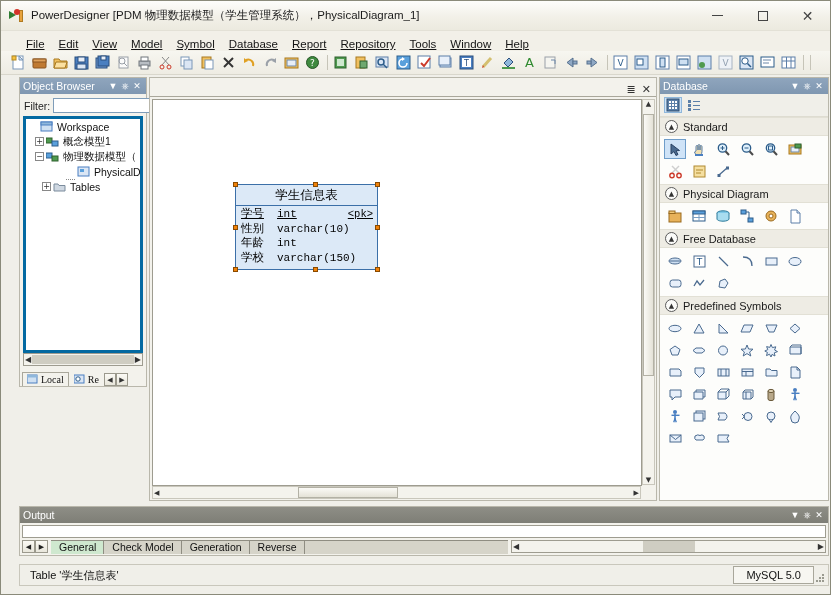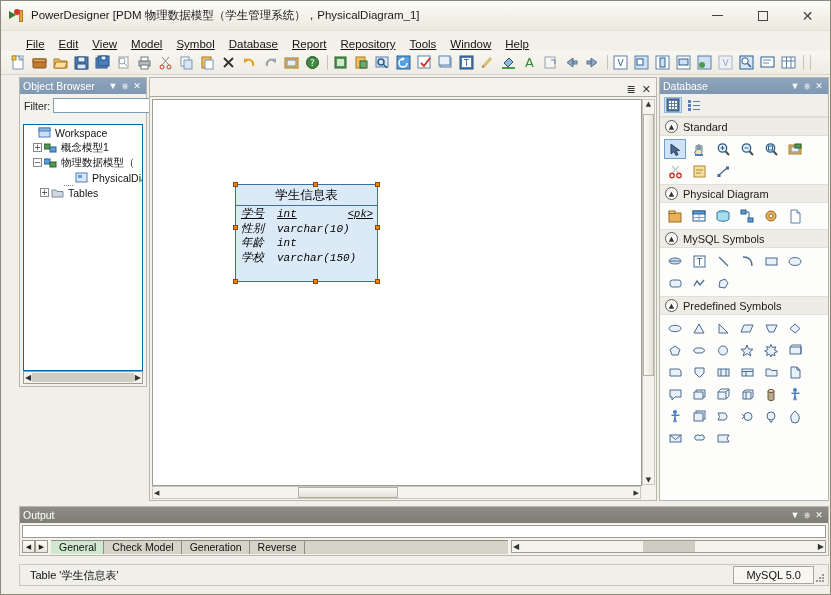--- a/index.html
+++ b/index.html
@@ -97,21 +97,21 @@
   .dock-title .ic { width: 12px; text-align: center; font-size: 9px; color: #fff; }
   .filter-row {
     display:flex; align-items:center; padding: 4px 4px 3px 4px; gap: 3px;
   }
   .filter-row .lbl { font-size: 10.5px; color:#222; }
   .filter-row input {
     flex: 1; height: 15px; font-size: 10px; border: 1px solid #7f9db9;
     background: #fff; padding: 0 2px; font-family: "Liberation Sans", sans-serif;
   }
   #tree {
-    flex: 1; background: #fff; border: 1px solid #0369a1; margin: 8px 3px 0 3px;
+    flex: 1; background: #fff; border: 3px solid #0369a1; margin: 0 3px 0 3px;
     overflow: hidden; position: relative; font-size: 10.5px; color: #111;
   }
   .tnode { display:flex; align-items:center; height: 15px; white-space: nowrap; padding-left: 2px; }
   .tog {
     width: 9px; height: 9px; border: 1px solid #888; background:#fff;
     font-size: 8px; line-height: 7px; text-align: center; color:#333; margin-right: 2px; flex:none;
     font-family: "DejaVu Sans", sans-serif;
   }
   .tog.blank { border: none; background: none; }
   .tdash { width: 9px; margin-right:2px; flex:none; position:relative; }
@@ -191,21 +191,21 @@
   
   #table-symbol {
     position: absolute; left: 82px; top: 84px; width: 143px;
     border: 1px solid #3b6fa8; background: #dce9f7;
   }
   #table-title {
     text-align: center; font-size: 12.5px; color: #000; padding: 2px 0 1px 0;
     font-family: "DejaVu Sans", sans-serif;
     border-bottom: 1px solid #3b6fa8;
   }
-  #table-cols { padding: 1px 4px 16px 5px; font-style: italic; }
+  #table-cols { padding: 1px 4px 4px 5px; }
   .col-row {
     display: flex; align-items: baseline; font-size: 11px; line-height: 13.5px;
     font-family: "Liberation Mono", monospace;
   }
   .col-row .cname {
     width: 36px; flex: none; font-family: "DejaVu Sans", sans-serif; font-size: 11.5px;
   }
   .col-row .ctype { flex: 1; }
   .col-row .ckey { font-size: 10.5px; }
   .col-row.pk .cname, .col-row.pk .ctype, .col-row.pk .ckey { text-decoration: underline; }
@@ -638,20 +638,44 @@
               <path d="M1 3h4l1 1.5h6V10H1z" fill="#cfd8e2" stroke="#7b8b9c"></path>
             </svg>
         </span>
         <span class="tlabel">Tables</span>
       </div>
     </div>
     <div class="hscroll-mini">
       <span>◀</span>
       <span class="thumb"></span>
       <span>▶</span>
+    </div>
+    <div class="brtabs">
+      <div class="brtab active">
+        <span class="sq">
+          <svg width="11" height="11">
+              <rect x="0" y="1" width="10" height="8" fill="#cfe0f2" stroke="#4a7fc1"></rect>
+              <rect x="0" y="1" width="10" height="2.5" fill="#8fb7db"></rect>
+            </svg>
+        </span>
+        <span>Local</span>
+      </div>
+      <div class="brtab">
+        <span class="sq">
+          <svg width="11" height="11">
+              <rect x="0" y="1" width="10" height="8" fill="#dbe6f4" stroke="#4a7fc1"></rect>
+              <circle cx="4" cy="5" r="2.2" fill="#fff" stroke="#2d5d8a"></circle>
+            </svg>
+        </span>
+        <span>Re</span>
+      </div>
+      <div class="spin">
+        <div>◀</div>
+        <div>▶</div>
+      </div>
     </div>
   </div>
 
   <div id="doc">
     <div id="doctabrow">
       <div id="doctabctl">
         <span>≣</span>
         <span>✕</span>
       </div>
     </div>
@@ -860,21 +884,21 @@
         <div class="tbtn">
             <svg width="15" height="15">
               <path d="M3 1h6l3 3v10H3z" fill="#fff" stroke="#5c7ea8"></path>
               <path d="M9 1v3h3" fill="#dbe6f4" stroke="#5c7ea8"></path>
             </svg>
           </div>
       </div>
 
       <div class="grp-head">
         <span class="circ">▲</span>
-        <span>MySQL Symbols</span>
+        <span>Free Database</span>
       </div>
       <div class="grp-body">
         <div class="tbtn">
             <svg width="15" height="15">
               <ellipse cx="7" cy="7" rx="6" ry="3" fill="#cfe0f2" stroke="#4a6a8f"></ellipse>
               <line x1="2" y1="7" x2="12" y2="7" stroke="#4a6a8f"></line>
             </svg>
           </div>
         <div class="tbtn">
             <svg width="15" height="15">

